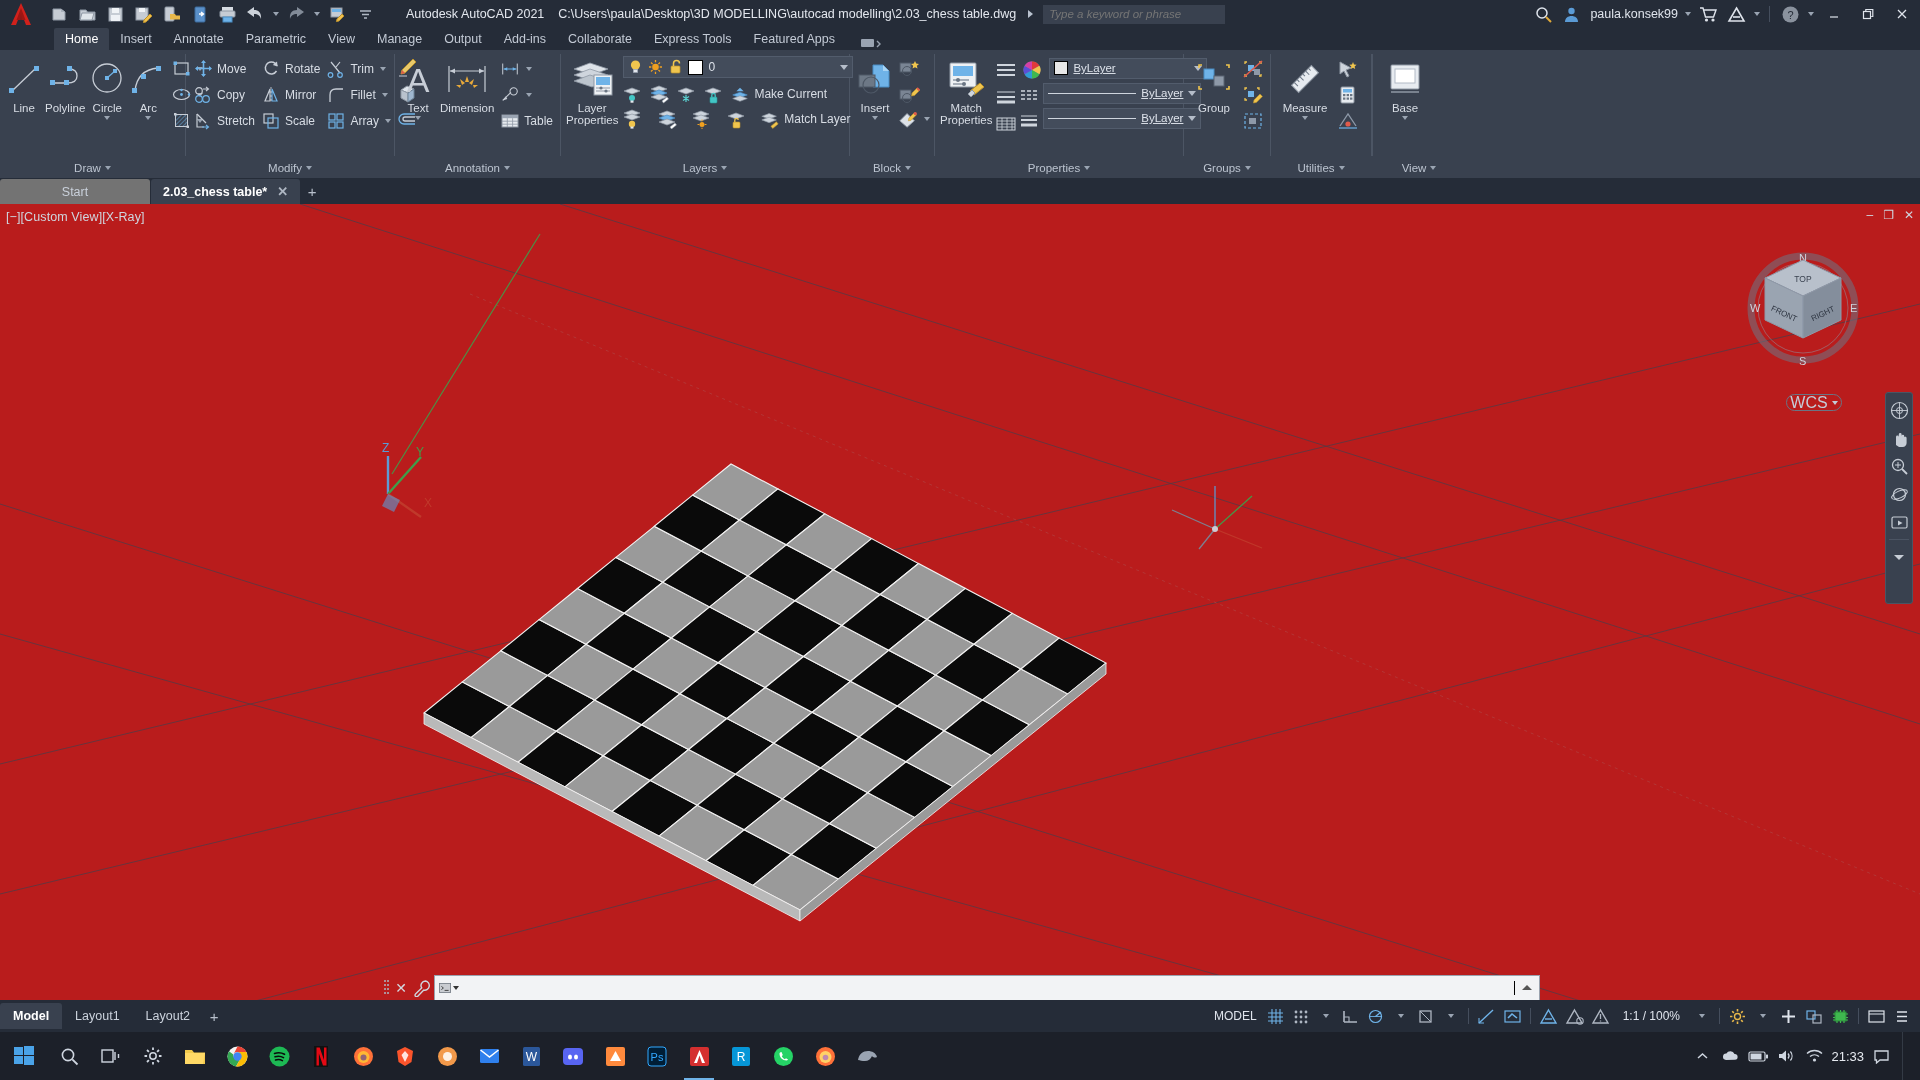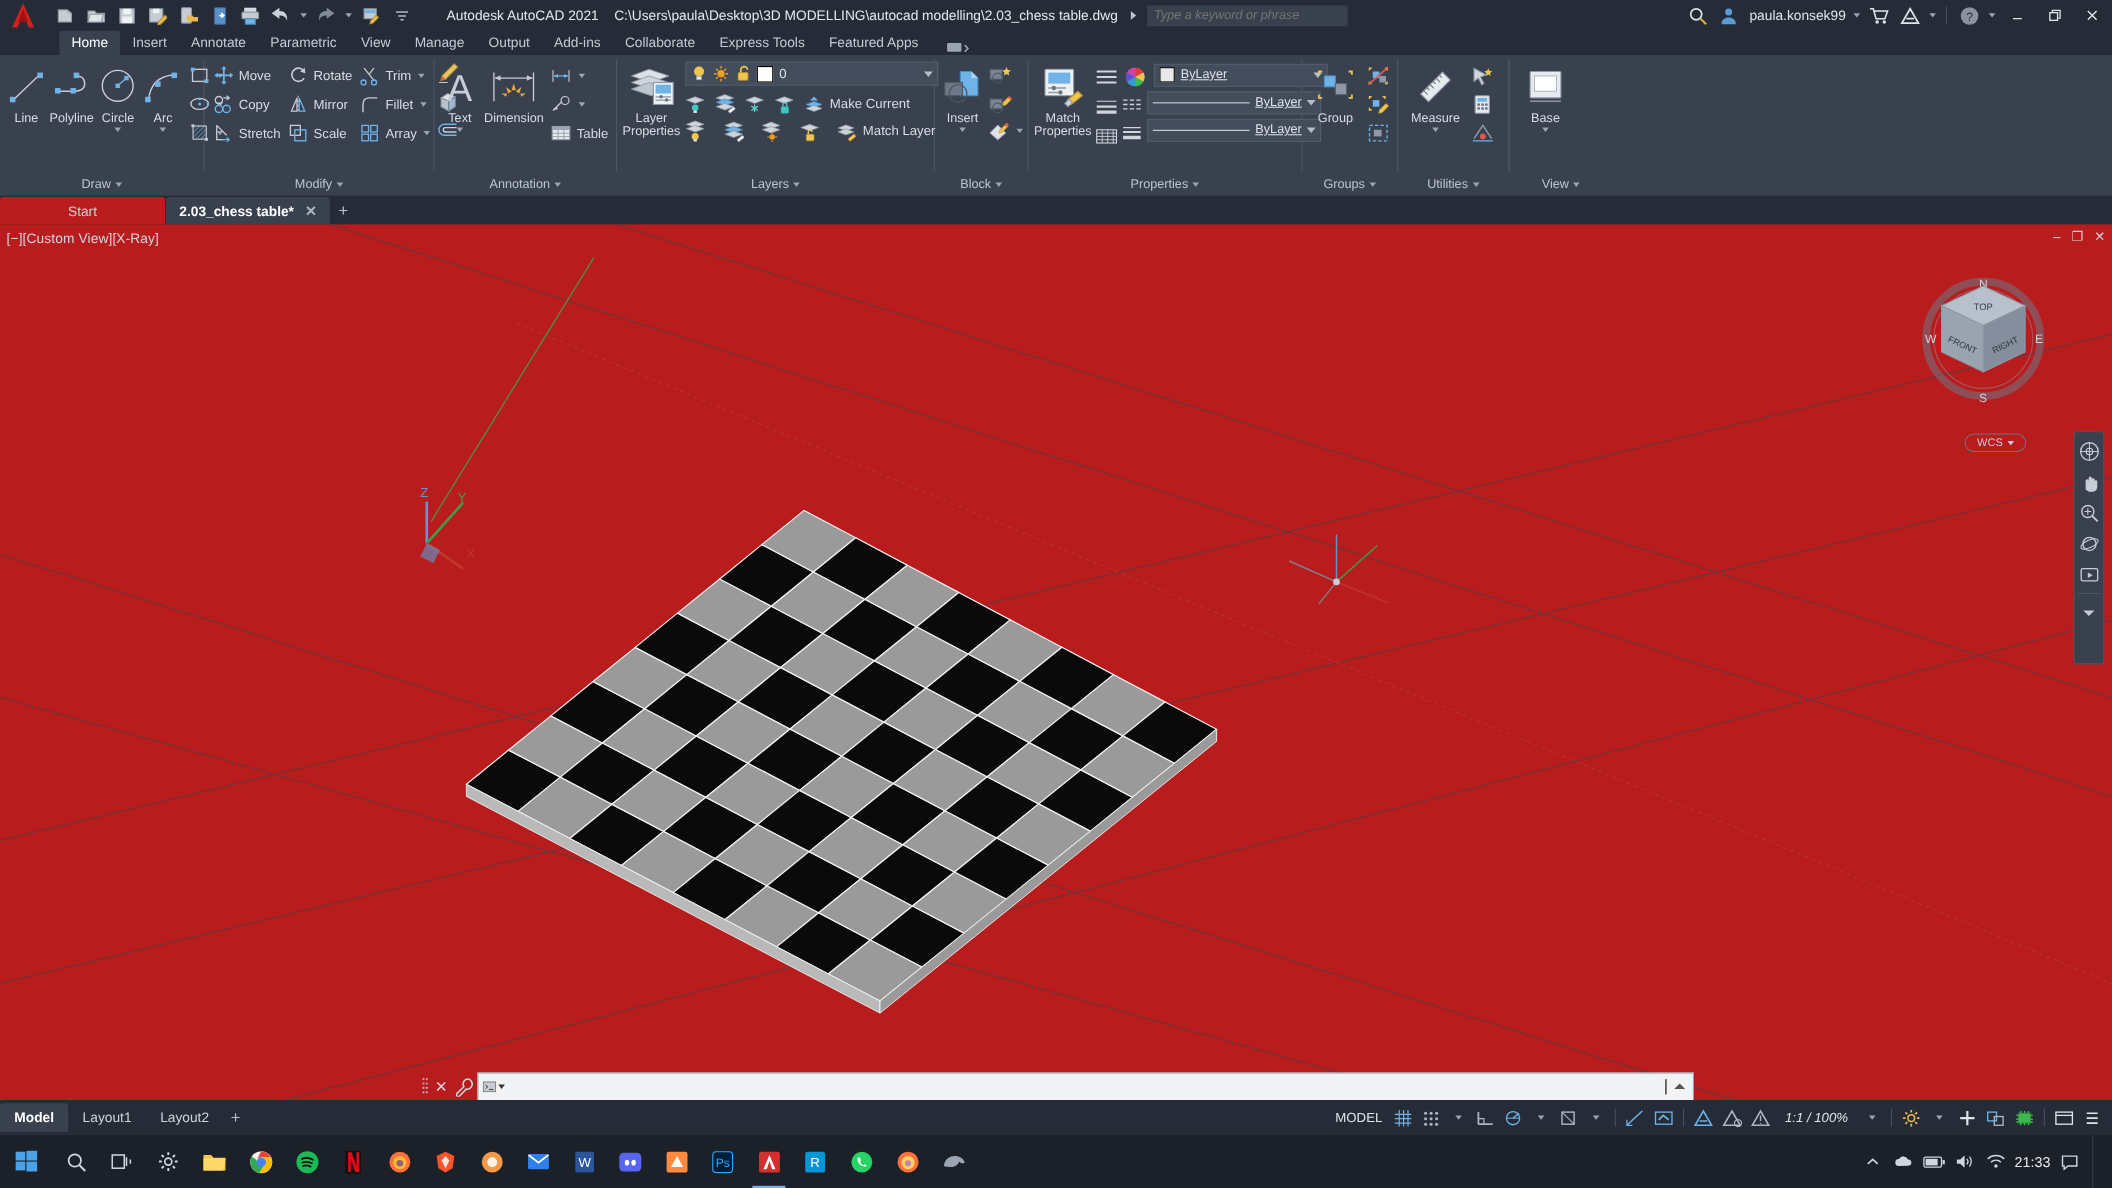--- a/index.html
+++ b/index.html
@@ -116,42 +116,42 @@
   
   .filetabs {
     position:absolute; left:0; top:178px; width:1920px; height:26px;
     background:#252c38; display:flex; align-items:flex-end;
   }
   .ftab {
     height:25px; display:flex; align-items:center; gap:6px; padding:0 12px;
     font-size:12.5px; color:#c9d0da; background:#39414f; margin-right:1px;
     border-radius:3px 3px 0 0;
   }
-  .ftab.start { background:#b91c1c; }
+  .ftab.start { background:#737373; }
   .ftab.active { background:#39414f; color:#ffffff; font-weight:bold; }
   .ftab .xx { font-size:13px; color:#aeb6c2; margin-left:4px; }
   .ftab-plus { width:22px; height:25px; display:flex; align-items:center; justify-content:center; font-size:15px; color:#b8c0cc; }
 
   
   .canvas {
     position:absolute; left:0; top:204px; width:1920px; height:822px;
     background:#b91c1c; overflow:hidden;
   }
   .vplabel {
     position:absolute; left:6px; top:6px; font-size:12.5px; color:#cfd5de;
     letter-spacing:0.1px;
   }
   .vp-winctl { position:absolute; right:6px; top:4px; display:flex; gap:10px; align-items:center; color:#cfd5de; font-size:12px;}
 
   
   .viewcube { position:absolute; right:52px; top:36px; width:130px; height:130px; }
   .wcs-badge {
     position:absolute; right:78px; top:190px; width:56px; height:17px;
     border:1px solid #6b7484; border-radius:9px; display:flex; align-items:center; justify-content:center;
-    font-size:10px; color:#c4ccd8;
+    font-size:16px; color:#c4ccd8;
   }
   .navbar2 {
     position:absolute; right:7px; top:188px; width:28px; height:212px;
     background:#39414f; border:1px solid #4b5463; border-radius:3px;
     display:flex; flex-direction:column; align-items:center; padding-top:4px; gap:2px;
   }
   .navcell { width:26px; height:26px; display:flex; align-items:center; justify-content:center; }
   .navdivline { width:20px; height:1px; background:#4b5463; margin:2px 0; }
 
   
@@ -177,21 +177,21 @@
     position:absolute; left:0; top:1000px; width:1920px; height:32px;
     background:#252c38; display:flex; align-items:center;
   }
   .lay-tab {
     font-size:12.5px; color:#ccd3dd; padding:0 13px; height:26px;
     display:flex; align-items:center;
   }
   .lay-tab.active { background:#39414f; color:#ffffff; font-weight:bold; border-radius:3px 3px 0 0;}
   .lay-plus { width:22px; height:26px; display:flex; align-items:center; justify-content:center; font-size:15px; color:#b8c0cc;}
   .sb-right { margin-left:auto; display:flex; align-items:center; gap:1px; padding-right:6px; }
-  .sb-cell { height:24px; min-width:24px; display:flex; align-items:center; justify-content:center; padding:0 3px; border-radius:2px;font-style:italic;}
+  .sb-cell { height:24px; min-width:24px; display:flex; align-items:center; justify-content:center; padding:0 3px; border-radius:2px;}
   .sb-text { font-size:12px; color:#dfe4ec; padding:0 6px; }
   .sb-caret { border-left:3.5px solid transparent; border-right:3.5px solid transparent; border-top:4px solid #9aa4b2; }
   .sb-sep { width:1px; height:16px; background:#454e5d; margin:0 4px; }
 
   
   .taskbar {
     position:absolute; left:0; top:1032px; width:1920px; height:48px;
     background:#1c2029; display:flex; align-items:center;
   }
   .tb-start { width:48px; height:48px; display:flex; align-items:center; justify-content:center; }

